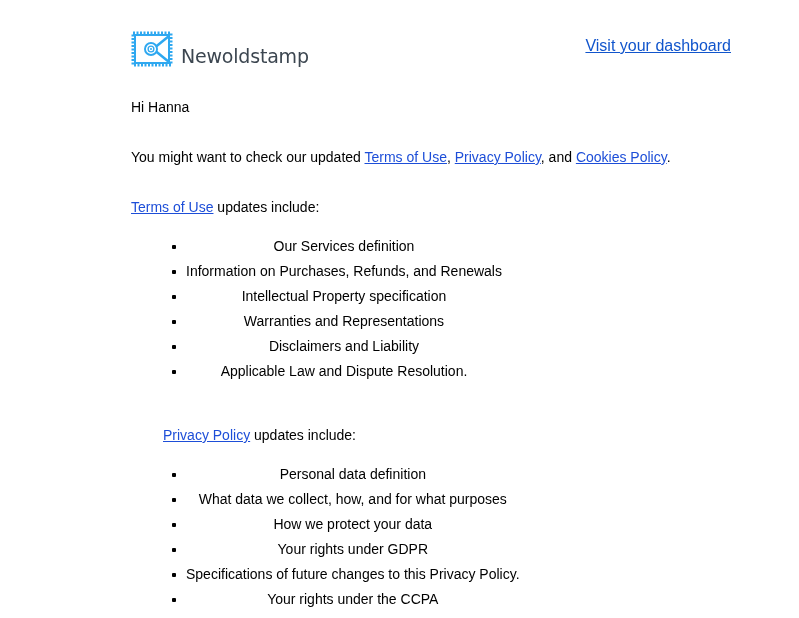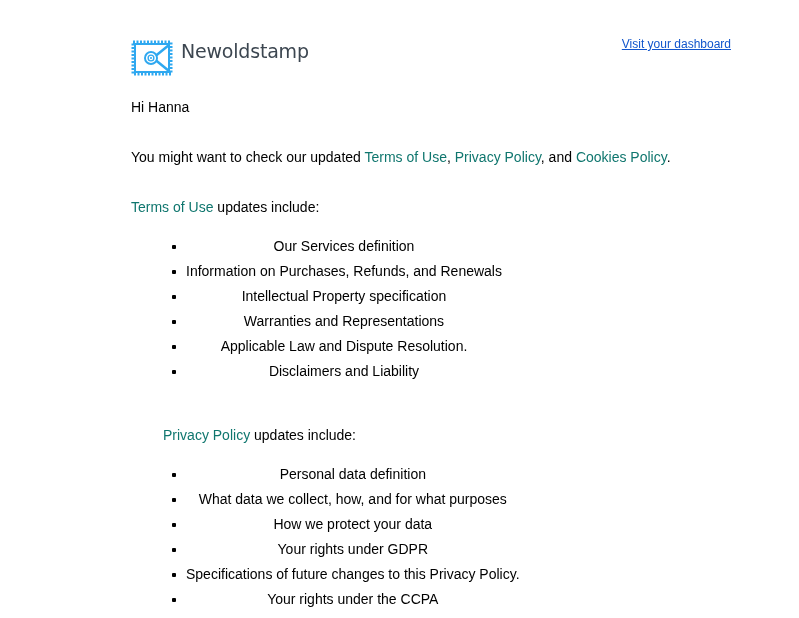--- a/index.html
+++ b/index.html
@@ -1,22 +1,22 @@
 <!DOCTYPE html>
 <html><head>
   <meta charset="utf-8">
   <style>
     html, body { margin: 0; padding: 0; background: #ffffff; }
     body { width: 799px; height: 618px; overflow: hidden; font-family: "Liberation Sans", sans-serif; color: #000; font-size: 14px; position: relative; }
     .header { position: absolute; left: 131px; top: 27px; width: 600px; height: 38px; }
-    .logo { position: absolute; left: 0; top: 13px; display: flex; align-items: flex-start; }
+    .logo { position: absolute; left: 0; top: 4px; display: flex; align-items: flex-end; }
     .logo-icon { width: 42px; height: 36px; position: relative; }
     .logo-text { font-family: "DejaVu Sans", sans-serif; font-size: 19px; color: #3c4650; margin-left: 8px; letter-spacing: -0.2px; }
-    .dash-link { position: absolute; right: 0; top: 10px; font-size: 12px; color: #1155cc; text-decoration: underline; }
-    a { color: #0f766e; }
+    .dash-link { position: absolute; right: 0; top: 10px; font-size: 16px; color: #1155cc; text-decoration: underline; }
+    a { color: #1d4ed8; text-decoration: underline; }
     .greet { position: absolute; left: 131px; top: 99px; }
     .intro { position: absolute; left: 131px; top: 149px; }
     .sec-title { position: absolute; left: 131px; }
     ul { position: absolute; left: 131px; margin: 0; padding-left: 55px; list-style: none; text-align: center; }
     ul li { position: relative; height: 25px; line-height: 17px; }
     ul li::before { content: ""; position: absolute; left: -14px; top: 7px; width: 4px; height: 4px; background: #000; border-radius: 1px; }
   </style>
 </head>
 <body>
 
@@ -41,22 +41,22 @@
 
 <div class="intro"><span>You might want to check our updated </span><a>Terms of Use</a><span>, </span><a>Privacy Policy</a><span>, and </span><a>Cookies Policy</a><span>.</span></div>
 
 <div class="sec-title" style="top:199px;"><a>Terms of Use</a><span> updates include:</span></div>
 
 <ul style="top:238px;">
   <li>Our Services definition</li>
   <li>Information on Purchases, Refunds, and Renewals</li>
   <li>Intellectual Property specification</li>
   <li>Warranties and Representations</li>
+  <li>Disclaimers and Liability</li>
   <li>Applicable Law and Dispute Resolution.</li>
-  <li>Disclaimers and Liability</li>
 </ul>
 
 <div class="sec-title" style="top:427px;margin-left:32px;"><a>Privacy Policy</a><span> updates include:</span></div>
 
 <ul style="top:466px;">
   <li>Personal data definition</li>
   <li>What data we collect, how, and for what purposes</li>
   <li>How we protect your data</li>
   <li>Your rights under GDPR</li>
   <li>Specifications of future changes to this Privacy Policy.</li>

